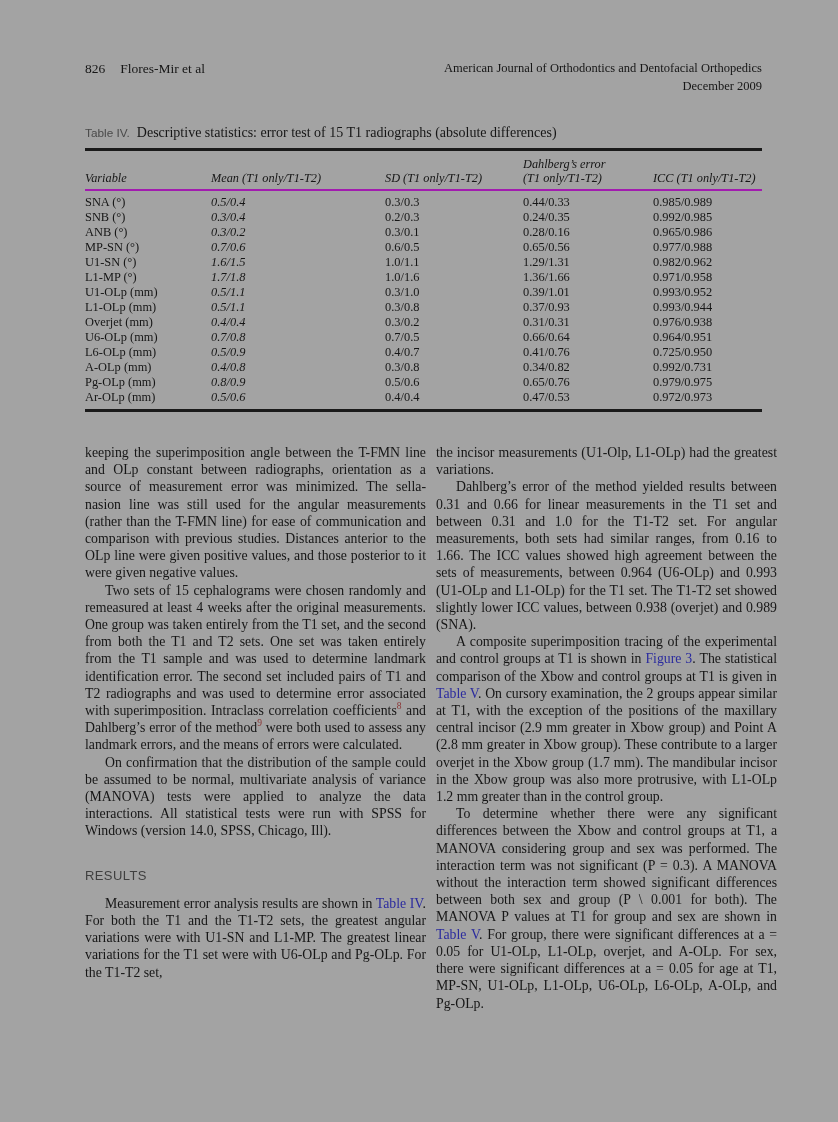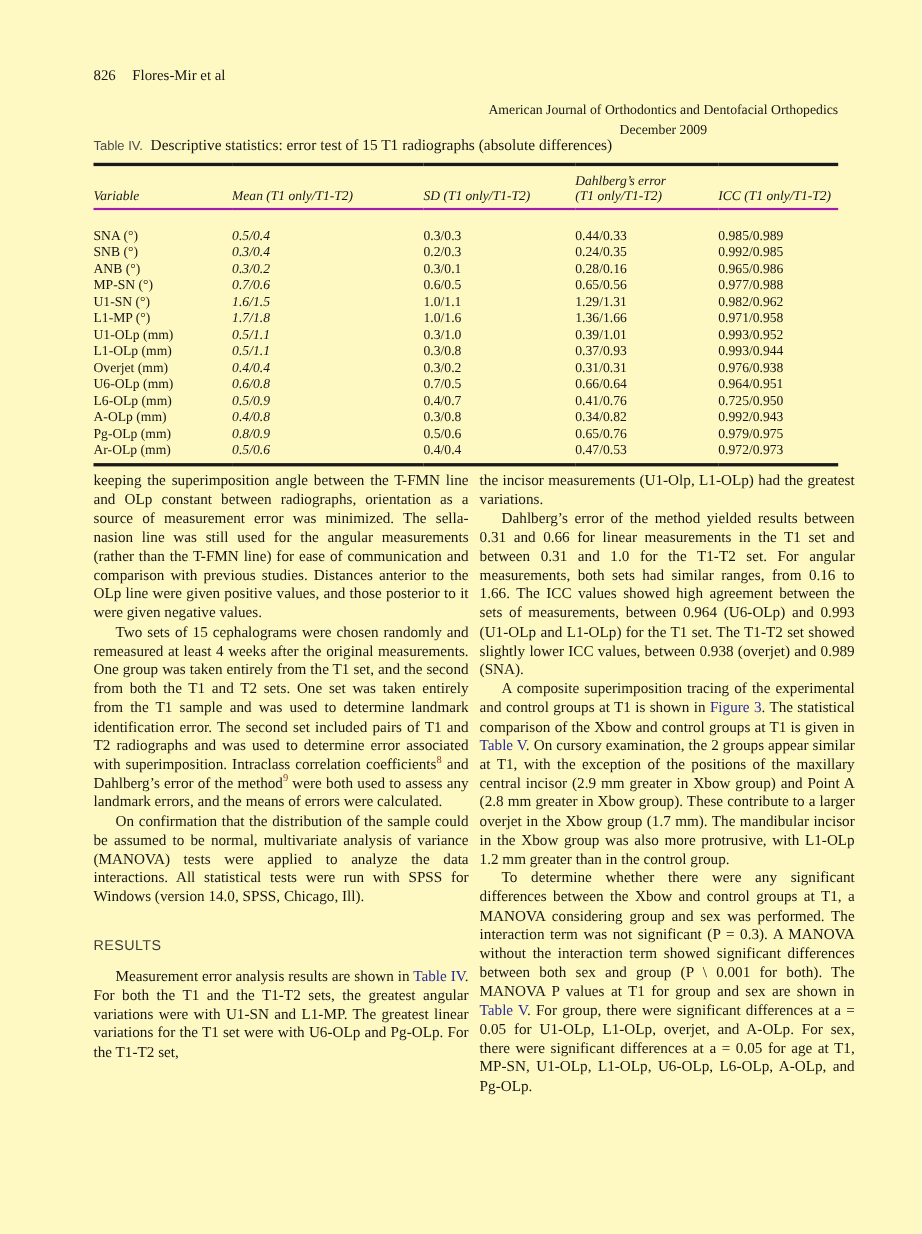--- a/index.html
+++ b/index.html
@@ -1,41 +1,41 @@
 <!DOCTYPE html>
 <html><head>
 <meta charset="utf-8">
 <style>
   * { margin:0; padding:0; box-sizing:border-box; }
   html,body { background:#ffffff; }
   body { width:838px; height:1122px; position:relative; font-family:"Liberation Serif", serif; color:#161616; }
 
-  .page { position:absolute; inset:0; background:#fef9c3; }
+  .page { position:absolute; inset:0; background:#a3a3a3; }
 
   
   .hdr { position:absolute; top:60px; left:85px; width:677px; display:flex; justify-content:space-between; align-items:flex-start; }
   .hdr-left { font-size:13.5px; line-height:17px; }
   .hdr-left .pgnum { margin-right:15px; }
-  .hdr-right { text-align:center; font-size:12.5px; line-height:17.5px;margin-top:32px; }
+  .hdr-right { text-align:right; font-size:12.5px; line-height:17.5px; }
 
   
   .tblwrap { position:absolute; top:125px; left:85px; width:677px; }
   .tbl-title { font-size:14px; margin-bottom:7px; }
   .tbl-label { font-family:"Liberation Sans", sans-serif; font-size:11.8px; color:#4a4a4a; margin-right:7px; }
   table.stats { width:100%; border-collapse:collapse; border-top:3px solid #1a1a1a; border-bottom:3px solid #1a1a1a; table-layout:fixed; }
   col.c1{width:126px} col.c2{width:174px} col.c3{width:138px} col.c4{width:130px} col.c5{width:109px}
   table.stats th { font-style:italic; font-weight:normal; font-size:12.3px; line-height:14px; text-align:left; vertical-align:bottom; padding:6px 0 4px 0; border-bottom:2px solid #a21caf; }
   table.stats td { font-size:12.4px; line-height:15px; padding:0; white-space:nowrap; }
-  table.stats tbody tr:first-child td { padding-top:16px; }
+  table.stats tbody tr:first-child td { padding-top:4px; }
   table.stats tbody tr:last-child td { padding-bottom:4px; }
   td.v2 { padding-left:36px;font-style:italic; } td.v3 { padding-left:20px; }
   td.v4 { padding-left:20px; } td.v5 { padding-left:26px; }
 
   
-  .col { position:absolute; top:428px; width:341px; font-size:13.8px; line-height:17.2px; text-align:justify; }
+  .col { position:absolute; top:444px; width:341px; font-size:13.8px; line-height:17.2px; text-align:justify; }
   .col-left { left:85px; }
   .col-right { left:436px; }
   .col p { margin:0; }
   .col p.indent { text-indent:20px; }
   .results-h { font-family:"Liberation Sans", sans-serif; font-size:13px; color:#3f3f3f; letter-spacing:0.4px; margin:27px 0 11px 0; text-align:left; }
   .xref { color:#2b2b9e; }
   sup.ref { color:#8a3434; font-size:9.5px; line-height:0; vertical-align:super; }
 </style>
 </head>
 <body>
@@ -143,38 +143,38 @@
           </tr>
           <tr>
             <td>Overjet (mm)</td>
             <td class="v2">0.4/0.4</td>
             <td class="v3">0.3/0.2</td>
             <td class="v4">0.31/0.31</td>
             <td class="v5">0.976/0.938</td>
           </tr>
           <tr>
             <td>U6-OLp (mm)</td>
-            <td class="v2">0.6/0.8</td>
+            <td class="v2">0.7/0.8</td>
             <td class="v3">0.7/0.5</td>
             <td class="v4">0.66/0.64</td>
             <td class="v5">0.964/0.951</td>
           </tr>
           <tr>
             <td>L6-OLp (mm)</td>
             <td class="v2">0.5/0.9</td>
             <td class="v3">0.4/0.7</td>
             <td class="v4">0.41/0.76</td>
             <td class="v5">0.725/0.950</td>
           </tr>
           <tr>
             <td>A-OLp (mm)</td>
             <td class="v2">0.4/0.8</td>
             <td class="v3">0.3/0.8</td>
             <td class="v4">0.34/0.82</td>
-            <td class="v5">0.992/0.943</td>
+            <td class="v5">0.992/0.731</td>
           </tr>
           <tr>
             <td>Pg-OLp (mm)</td>
             <td class="v2">0.8/0.9</td>
             <td class="v3">0.5/0.6</td>
             <td class="v4">0.65/0.76</td>
             <td class="v5">0.979/0.975</td>
           </tr>
           <tr>
             <td>Ar-OLp (mm)</td>

